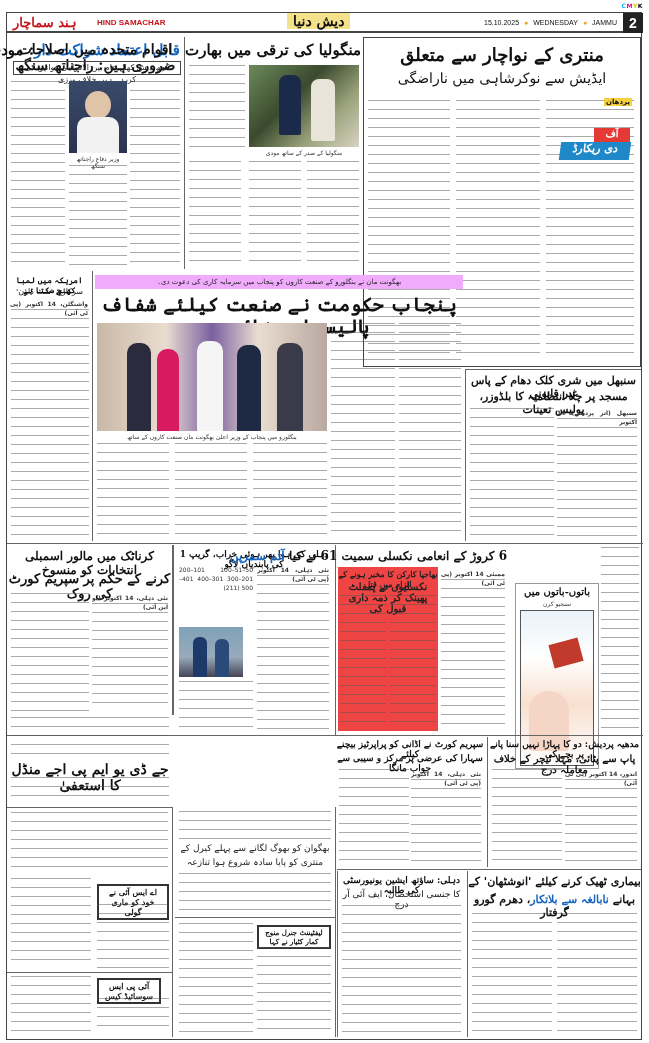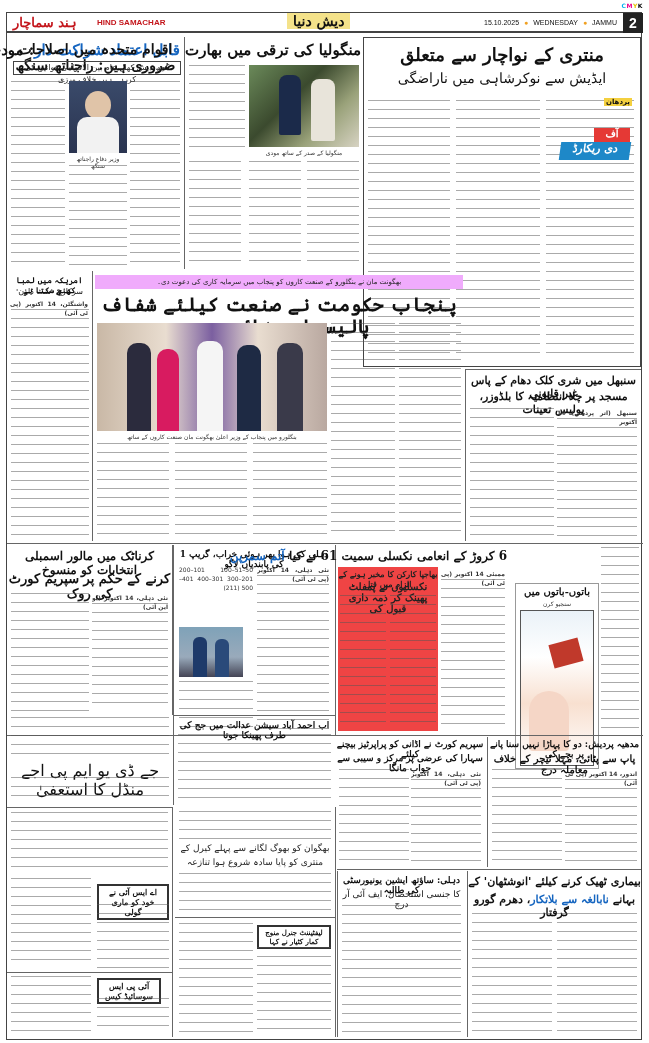--- a/index.html
+++ b/index.html
@@ -174,28 +174,24 @@
       <div class="abs" style="left:4px;top:26px;width:74px;height:156px;background:linear-gradient(180deg,#eaf2f8 0%,#ffffff 30%,#f8e0d0 60%,#ffffff 100%);border:1px solid #555;">
         <div style="position:absolute;left:30px;top:30px;width:30px;height:24px;background:#c0392b;transform:rotate(-15deg);"></div>
         <div style="position:absolute;left:8px;top:80px;width:40px;height:60px;background:#f5d6c6;border-radius:20px 20px 4px 4px;"></div>
       </div>
     </div>
     <div class="txt lines" style="position:absolute;right:2px;top:2px;width:38px;height:186px;"></div>
   </div>
 
   <div class="hrule" style="left:0;top:722px;width:636px;"></div>
 
-  <div class="abs" style="left:166px;top:702px;width:162px;height:90px;border-left:1px solid #666;border-top:1px solid #666;">
-    <div class="hl" style="position:absolute;left:0;right:0;top:4px;font-size:9px;">اب احمد آباد سیشن عدالت میں جج کی طرف پھینکا جوتا</div>
-    <div class="txt lines" style="position:absolute;left:4px;right:4px;top:18px;height:68px;"></div>
-  </div>
 
   <div class="abs" style="left:0;top:702px;width:166px;height:90px;">
     <div class="txt lines" style="position:absolute;left:4px;right:4px;top:2px;height:40px;"></div>
-    <div class="hl" style="position:absolute;left:0;right:0;top:46px;font-size:16px;font-weight:normal;">جے ڈی یو ایم پی اجے منڈل کا استعفیٰ</div>
+    <div class="hl" style="position:absolute;left:0;right:0;top:46px;font-size:14px;font-weight:bold;">جے ڈی یو ایم پی اجے منڈل کا استعفیٰ</div>
     <div class="txt lines" style="position:absolute;left:4px;right:4px;top:62px;height:26px;"></div>
   </div>
 
   <div class="abs" style="left:328px;top:724px;width:150px;height:130px;">
     <div class="hl" style="position:absolute;left:0;right:0;top:2px;font-size:9px;">سپریم کورٹ نے اڈانی کو پراپرٹیز بیچنے کیلئے</div>
     <div class="hl" style="position:absolute;left:0;right:0;top:16px;font-size:9px;">سہارا کی عرضی پر مرکز و سیبی سے جواب مانگا</div>
     <div class="txt" style="position:absolute;right:4px;top:32px;width:70px;font-weight:bold;">نئی دہلی، 14 اکتوبر (پی ٹی آئی)</div>
     <div class="txt lines" style="position:absolute;right:4px;top:42px;width:70px;height:84px;"></div>
     <div class="txt lines" style="position:absolute;left:4px;top:32px;width:70px;height:94px;"></div>
   </div>

